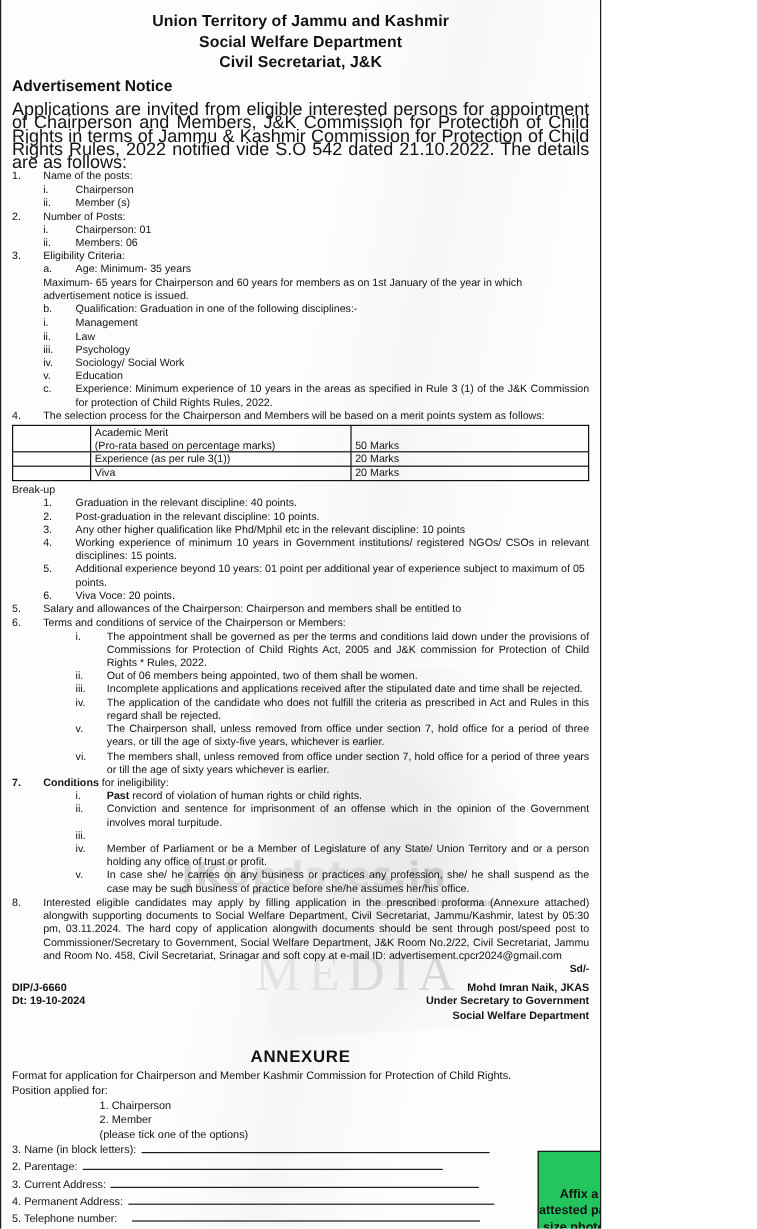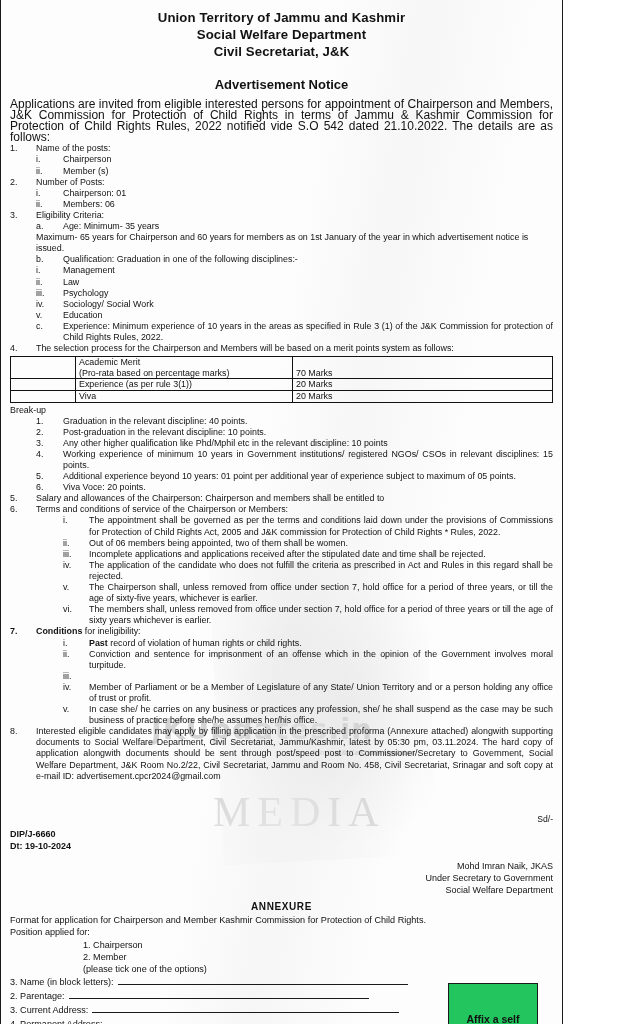--- a/index.html
+++ b/index.html
@@ -6,21 +6,21 @@
     margin: 0;
     padding: 0;
     background: #ffffff;
   }
   body {
     font-family: "Liberation Sans", sans-serif;
     color: #121212;
   }
   #page {
     position: relative;
-    width: 563px;
+    width: 501px;
     height: 1024px;
     overflow: hidden;
     background: #fdfdfd;
     box-sizing: border-box;
     border-left: 1.5px solid #1a1a1a;
     border-right: 1.5px solid #1a1a1a;
   }
   .paper {
     position: relative;
     z-index: 3;
@@ -85,30 +85,30 @@
 
   
   .hdr {
     text-align: center;
     font-weight: bold;
     font-size: 13.2px;
     line-height: 17px;
     letter-spacing: .1px;
   }
   .hdr-notice {
-    text-align: center;
+    text-align: left;
     font-weight: bold;
     font-size: 13px;
-    margin-top: 17px;
+    margin-top: 4px;
     margin-bottom: 7px;
   }
 
   
   .txt {
-    font-size: 12px;
+    font-size: 15px;
     line-height: 11.1px;
     text-align: justify;
     text-justify: inter-word;
   }
   .b { font-weight: bold; }
   .subject {
     display: flex;
     font-size: 8.9px;
     line-height: 11.1px;
     font-weight: bold;
@@ -160,33 +160,32 @@
   .signwrap {
     display: flex;
     justify-content: space-between;
     align-items: flex-start;
     margin-top: 4px;
   }
   .dip { font-size: 9px; font-weight: bold; line-height: 11.6px; }
   .sign {
     text-align: right;
     font-size: 9px;
-    font-weight: normal;
+    font-weight: bold;
     line-height: 11.6px;
-    margin-top: 32px;
   }
   .sd { font-size: 8.6px; }
 
   
   .annex-title {
     text-align: center;
     font-weight: bold;
-    font-size: 10px;
+    font-size: 14px;
     letter-spacing: .6px;
-    margin-top: 5px;
+    margin-top: 20px;
     margin-bottom: 2px;
   }
   .annex-body { font-size: 9.1px; line-height: 12.2px; }
   .annex-ind { padding-left: 73px; }
   .form-area {
     display: flex;
     align-items: flex-start;
     justify-content: space-between;
   }
   .form-left { flex: 0 0 auto; width: 438px; }
@@ -323,21 +322,21 @@
     <table class="marks">
       <tbody>
         <tr>
           <td class="c-gap"></td>
           <td class="c-item">
             <div>Academic Merit</div>
             <div>(Pro-rata based on percentage marks)</div>
           </td>
           <td class="c-mark">
             <div style="height:10.6px;"></div>
-            <div>70 Marks</div>
+            <div>50 Marks</div>
           </td>
         </tr>
         <tr>
           <td class="c-gap"></td>
           <td class="c-item">Experience (as per rule 3(1))</td>
           <td class="c-mark">20 Marks</td>
         </tr>
         <tr>
           <td class="c-gap"></td>
           <td class="c-item">Viva</td>

